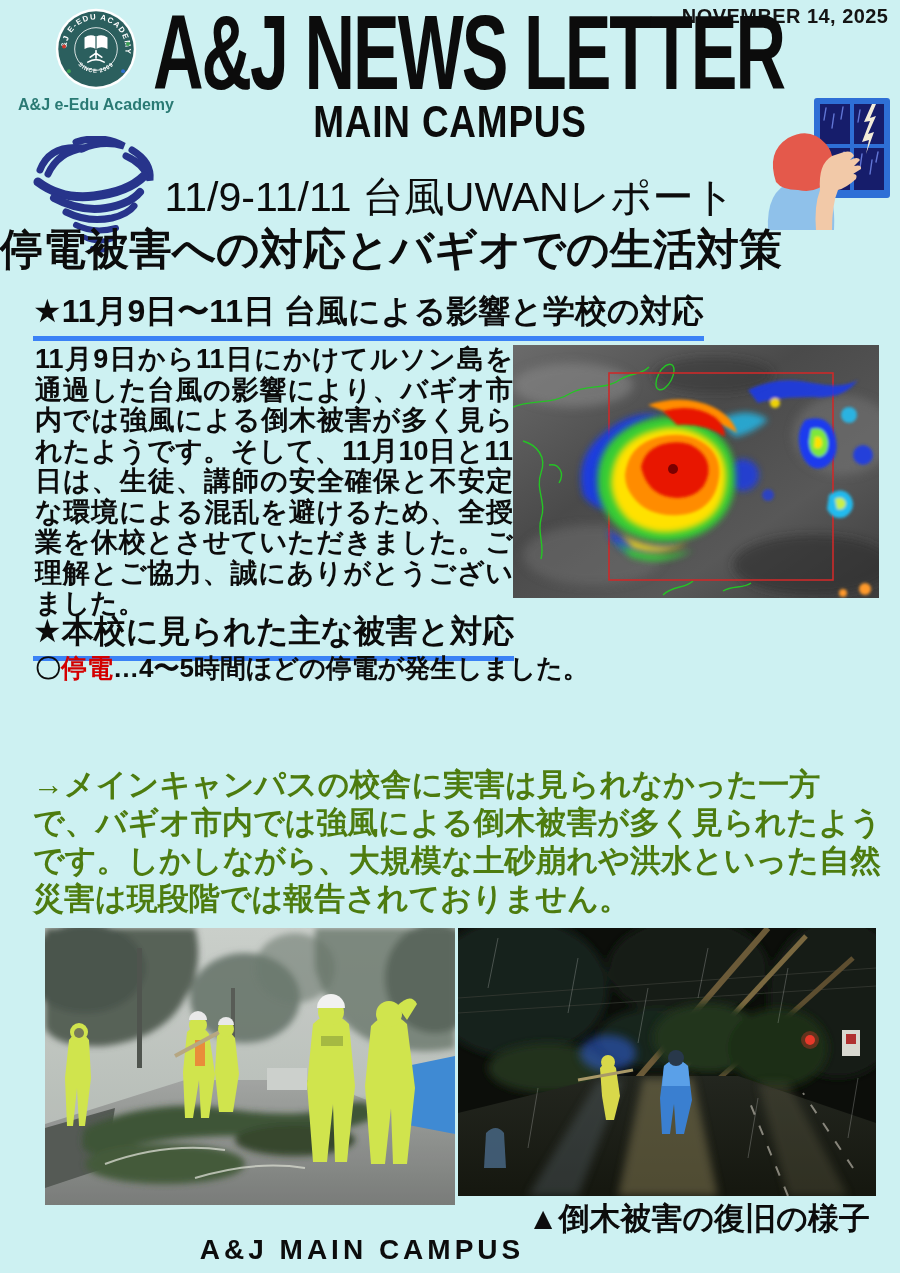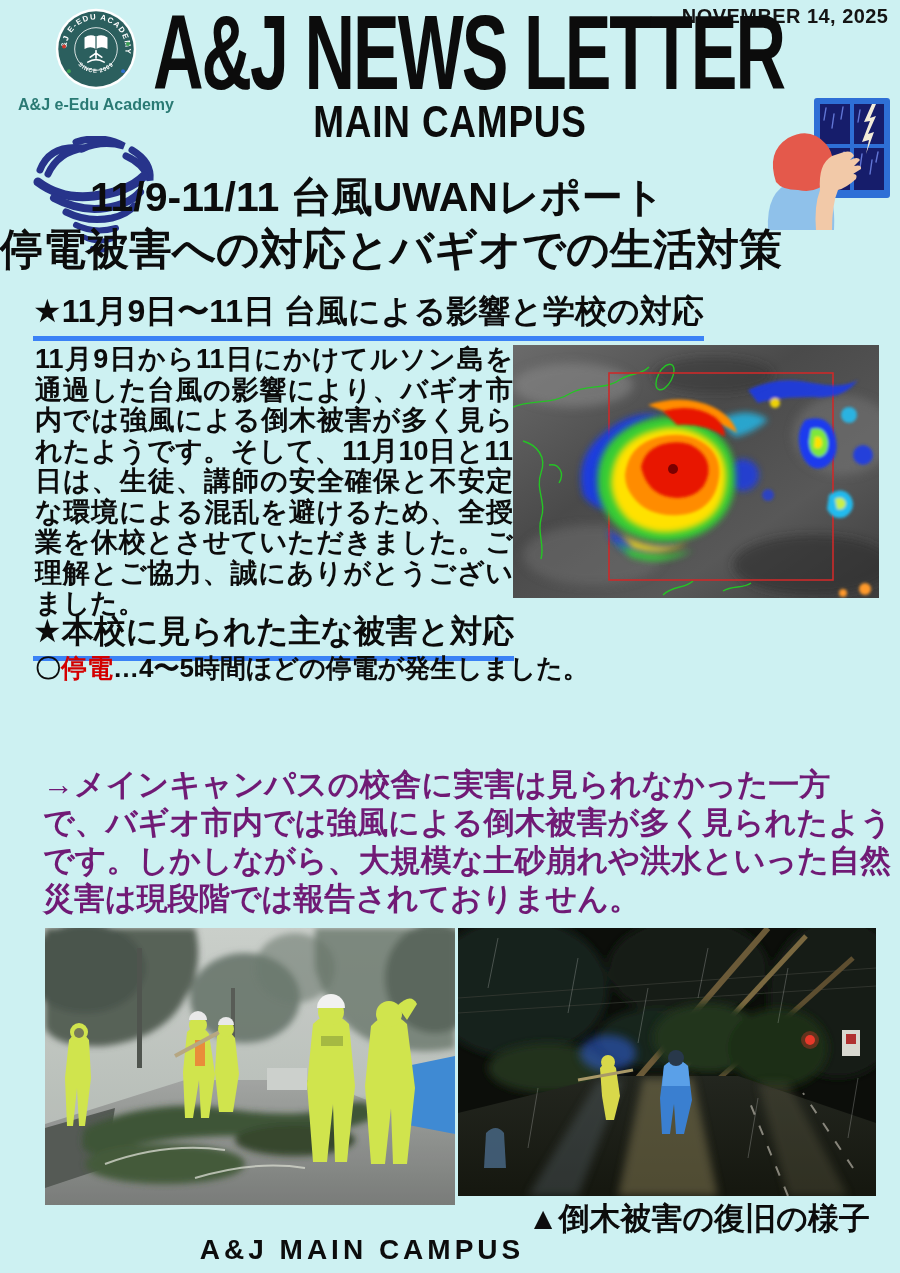--- a/index.html
+++ b/index.html
@@ -9,33 +9,33 @@
   
   .date{position:absolute;top:4px;right:12px;font-size:21px;font-weight:bold;color:#141414;letter-spacing:0.5px;transform:scaleX(.95);transform-origin:right top;}
   .logo-block{position:absolute;left:16px;top:8px;width:160px;text-align:center;}
   .logo-caption{margin-top:2px;font-size:16px;font-weight:bold;color:#2a7a74;}
   .title{position:absolute;left:0;top:2px;width:900px;text-align:center;font-size:106px;line-height:100px;font-weight:bold;color:#0c0c0c;transform:scaleX(.66);transform-origin:50% 0;letter-spacing:-3px;white-space:nowrap;}
   .subtitle{position:absolute;left:0;top:99px;width:900px;text-align:center;font-size:45px;line-height:46px;font-weight:bold;color:#0c0c0c;transform:scaleX(.82);transform-origin:50% 0;letter-spacing:1px;}
 
   
   .tornado{position:absolute;left:32px;top:136px;}
   .person-illo{position:absolute;right:4px;top:94px;}
-  .headline1{position:absolute;left:90px;top:170px;width:720px;font-size:41px;font-weight:bold;color:#0c0c0c;white-space:nowrap;}
+  .headline1{position:absolute;left:90px;top:170px;width:720px;text-align:center;font-size:41px;font-weight:normal;color:#0c0c0c;white-space:nowrap;}
   .headline2{position:absolute;left:0;top:221px;width:772px;text-align:center;font-size:43px;font-weight:bold;color:#0c0c0c;white-space:nowrap;}
 
   
   .sec-heading{position:absolute;font-size:32px;font-weight:bold;color:#0c0c0c;border-bottom:5px solid #3b82f6;padding-bottom:2px;white-space:nowrap;}
   .sec1-heading{left:33px;top:290px;}
   .sec2-heading{left:33px;top:610px;}
   .body-text{position:absolute;left:35px;top:344px;width:478px;font-size:27px;line-height:30.5px;font-weight:bold;color:#0c0c0c;text-align:justify;}
   .satellite{position:absolute;left:513px;top:345px;width:366px;height:253px;}
   .outage-line{position:absolute;left:35px;top:652px;width:845px;font-size:26px;line-height:32px;font-weight:bold;color:#0c0c0c;}
   .outage-keyword{color:#d40000;}
   .response-line{position:absolute;left:35px;top:688px;width:848px;font-size:26px;line-height:31px;font-weight:bold;color:#0c0c0c;}
-  .alert-text{position:absolute;left:43px;top:766px;width:850px;font-size:31px;line-height:38px;font-weight:bold;color:#701a75;}
+  .alert-text{position:absolute;left:33px;top:766px;width:850px;font-size:31px;line-height:38px;font-weight:bold;color:#4d7c0f;}
 
   
   .photo-left{position:absolute;left:45px;top:928px;width:410px;height:277px;}
   .photo-right{position:absolute;left:458px;top:928px;width:418px;height:268px;}
   .photo-caption{position:absolute;right:30px;top:1198px;font-size:31px;font-weight:bold;color:#0c0c0c;white-space:nowrap;}
   .footer{position:absolute;left:0;top:1234px;width:724px;text-align:center;font-size:28px;font-weight:bold;color:#0c0c0c;letter-spacing:4px;}
 </style>
 </head>
 <body>
 

